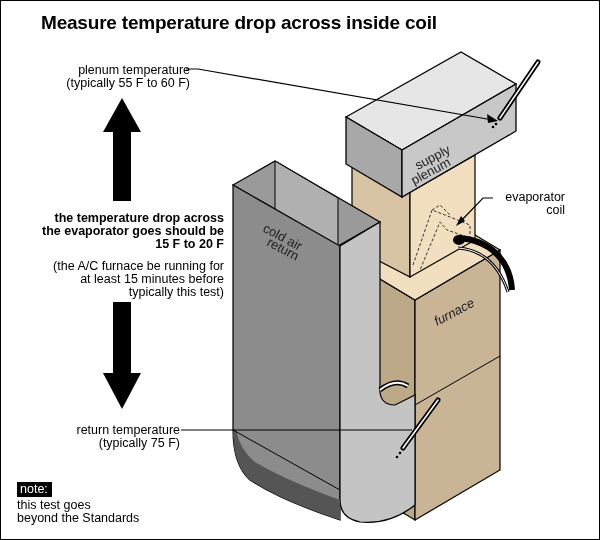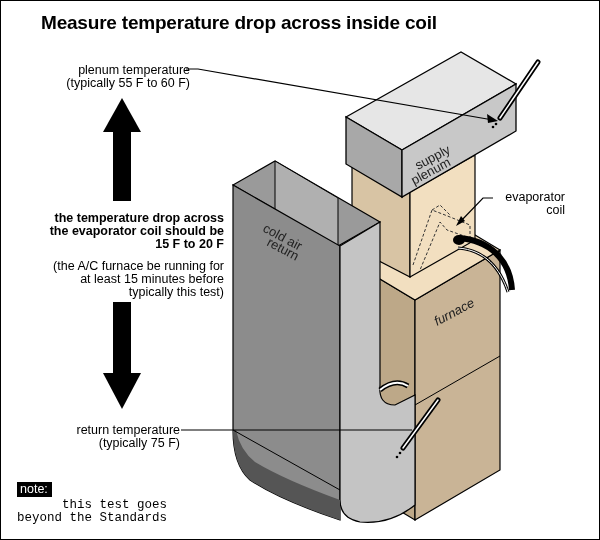--- a/index.html
+++ b/index.html
@@ -17,21 +17,21 @@
     position: absolute; font-family: "Liberation Sans", sans-serif;
     font-size: 12.5px; line-height: 13px; color: #000; text-align: right;
   }
   .lbl div { white-space: nowrap; }
   .note-badge {
     position: absolute; left: 17px; top: 482px;
     background: #000000; color: #fff; font-family: "Liberation Sans", sans-serif;
     font-size: 12.5px; padding: 1px 4px 1px 3px; line-height: 13px;
   }
   .note-text {
-    position: absolute; left: 17px; top: 499px; text-align: right; font-family: Liberation Mono, monospace;
+    position: absolute; left: 17px; top: 499px; text-align: left;
   }
   svg.diagram { position: absolute; left: 0; top: 0; }
   .svgtxt { font-family: "Liberation Sans", sans-serif; font-size: 13px; fill: #222; }
 </style>
 </head>
 <body>
 
 <div class="frame"></div>
 
 <div class="title">Measure temperature drop across inside coil</div>
@@ -111,21 +111,21 @@
   <polygon points="456,226 461,216 465,221" fill="#000"></polygon>
 </svg>
 
 <div class="lbl" style="left:56px; top:64px; width:134px;">
   <div>plenum temperature</div>
   <div>(typically 55 F to 60 F)</div>
 </div>
 
 <div class="lbl" style="left:20px; top:212px; width:204px;font-weight:bold;">
   <div>the temperature drop across</div>
-  <div>the evaporator coil should be</div>
+  <div>the evaporator goes should be</div>
   <div>15 F to 20 F</div>
 </div>
 
 <div class="lbl" style="left:20px; top:260px; width:204px;">
   <div>(the A/C furnace be running for</div>
   <div>at least 15 minutes before</div>
   <div>typically this test)</div>
 </div>
 
 <div class="lbl" style="left:64px; top:424px; width:116px;">

